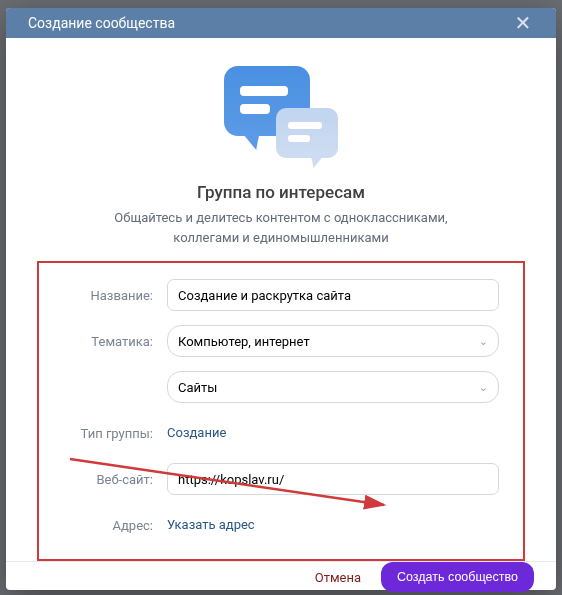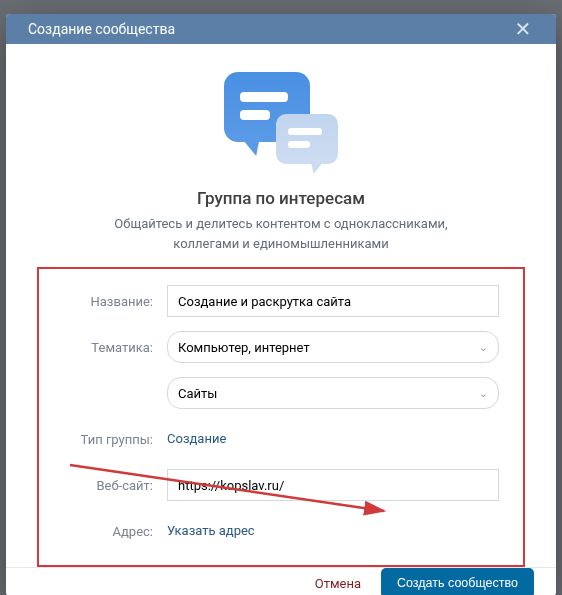--- a/index.html
+++ b/index.html
@@ -6,21 +6,21 @@
   body {
     font-family: -apple-system, BlinkMacSystemFont, "Segoe UI", Roboto, Helvetica, Arial, sans-serif;
     background: #6b6e73;
     width: 562px;
     height: 595px;
     overflow: hidden;
     position: relative;
   }
   .modal {
     position: absolute;
-    left: 6px; top: 14px;
+    left: 6px; top: 8px;
     width: 550px;
     height: 582px;
     background: #fff;
     border-radius: 4px;
     box-shadow: 0 10px 40px rgba(0,0,0,0.4);
     display: flex;
     flex-direction: column;
   }
   .modal-header {
     background: #5b7fa6;
@@ -134,21 +134,21 @@
     color: #7a8391;
     padding-right: 14px;
   }
   .form-control {
     flex: 1;
   }
   .text-input {
     width: 100%;
     height: 32px;
     border: 1px solid #d3d9de;
-    border-radius: 0;
+    border-radius: 7px;
     padding: 0 10px;
     font-size: 13px;
     color: #000;
     font-family: inherit;
   }
   .select {
     width: 100%;
     height: 32px;
     border: 1px solid #d3d9de;
     border-radius: 14px;
@@ -181,25 +181,25 @@
     gap: 16px;
     position: relative;
   }
   .btn-cancel {
     font-size: 13px;
     color: #7f1d1d;
     cursor: pointer;
     padding: 6px 4px;
   }
   .btn-primary {
-    background: #0369a1;
+    background: #6d28d9;
     color: #fff;
     font-size: 12.5px;
     padding: 8px 16px;
-    border-radius: 5px;
+    border-radius: 12px;
     cursor: pointer;
     border: none;
   }
   .arrow {
     position: absolute;
     left: 60px;
     bottom: 46px;
     width: 330px;
     height: 60px;
     pointer-events: none;

